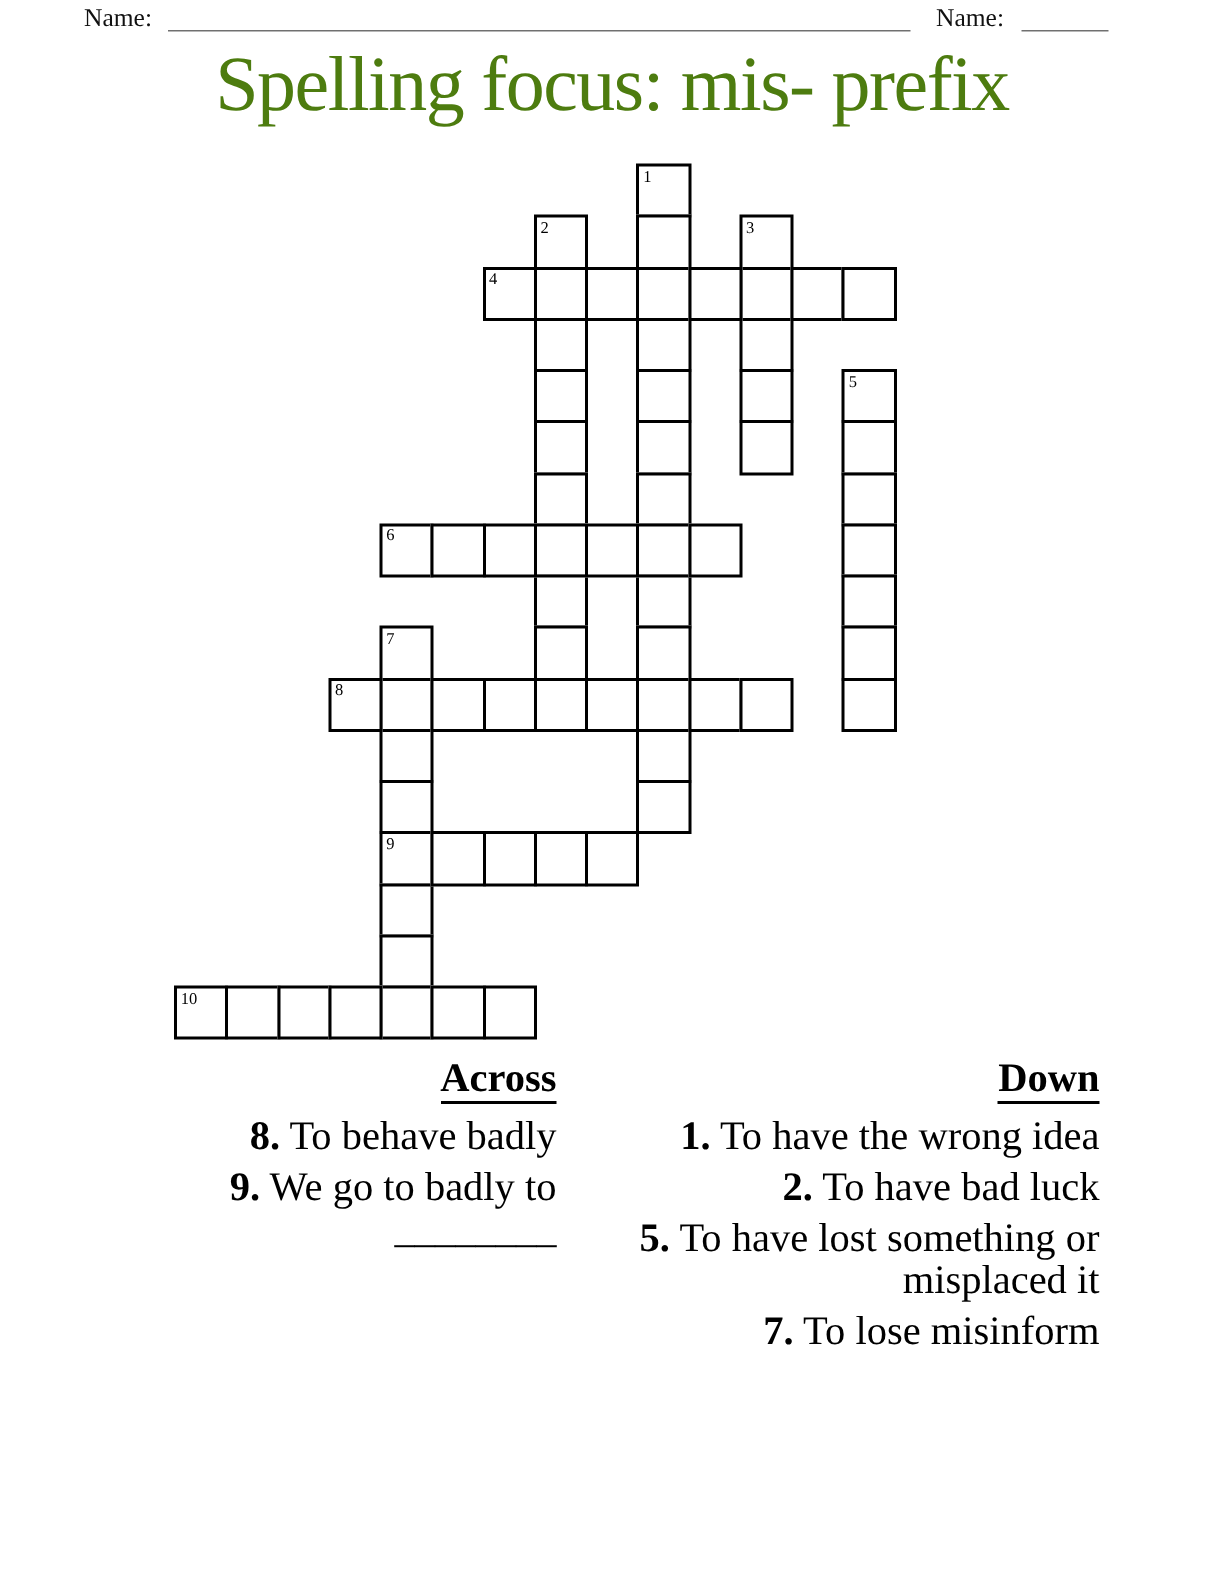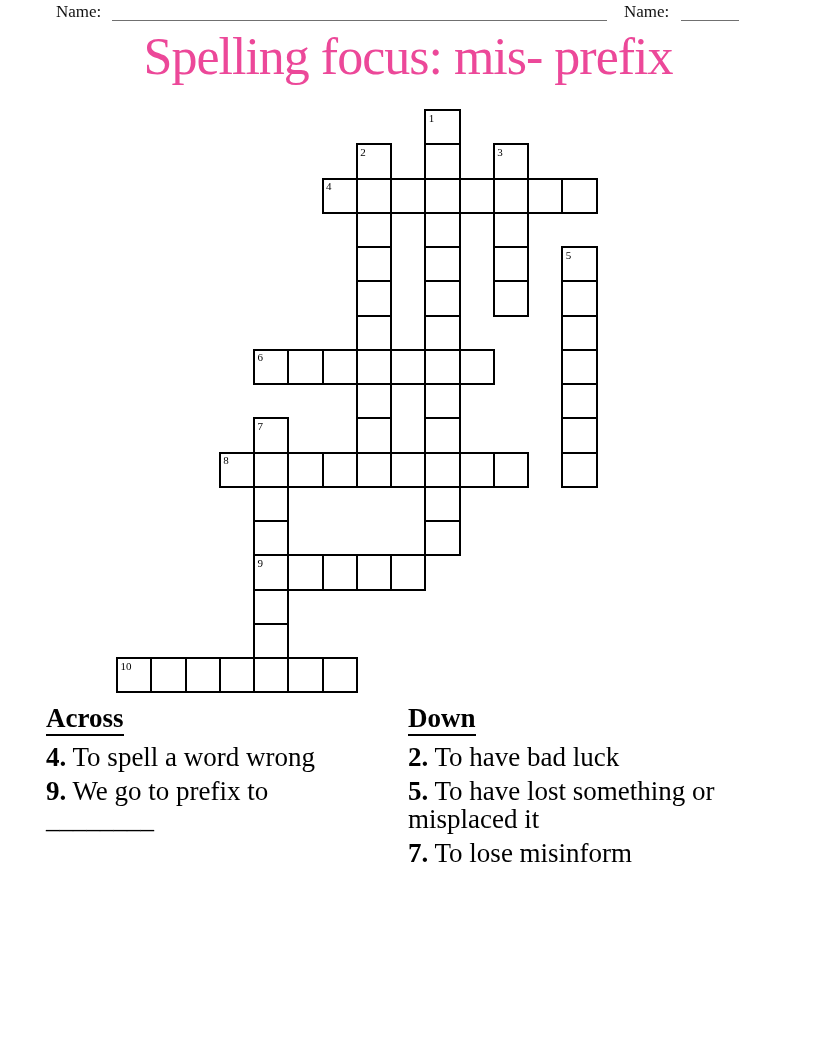--- a/index.html
+++ b/index.html
@@ -17,41 +17,41 @@
   .name-label { left: 56px; top: 2px; }
   .name-blank { left: 112px; top: 0; width: 495px; }
   .date-label { left: 624px; top: 2px; }
   .date-blank { left: 681px; top: 0; width: 58px; }
 
   
   .title {
     position: absolute; left: 0; top: 26px; width: 816px;
     margin: 0; text-align: center;
     font-size: 52px; font-weight: normal; line-height: 1.2;
-    letter-spacing: -1px; color: #ec4899;
+    letter-spacing: -1px; color: #4d7c0f;
   }
 
   
   .grid-layer { position: absolute; inset: 0; }
   .cell {
     position: absolute;
     width: 36.25px; height: 36.25px;
     box-sizing: border-box;
     border: 2px solid #000;
     background: #fff;
   }
   .cell-num {
     display: block;
     font-size: 11px; line-height: 11px;
     padding: 1.5px 0 0 2.5px;
     color: #000;
   }
 
   
-  .clues-col { position: absolute; width: 325px; }
+  .clues-col { position: absolute; width: 325px; text-align: right; }
   .across-col { left: 46px;  top: 704px; }
   .down-col   { left: 408px; top: 704px; }
   .clues-header {
     display: inline-block;
     font-size: 27px; font-weight: bold; line-height: 29px;
     border-bottom: 2.5px solid #000; padding-bottom: 1px;
     margin-bottom: 7px; color: #000;
   }
   .clue { font-size: 27px; line-height: 28px; margin-bottom: 6px; color: #000; }
   .clue-num { font-weight: bold; }
@@ -156,27 +156,28 @@
       <div class="cell" style="left: 150.25px; top: 657px;"></div>
       <div class="cell" style="left: 184.5px; top: 657px;"></div>
       <div class="cell" style="left: 218.75px; top: 657px;"></div>
       <div class="cell" style="left: 287.25px; top: 657px;"></div>
       <div class="cell" style="left: 321.5px; top: 657px;"></div>
     </div>
 
   <div class="clues-col across-col">
     <div class="clues-header">Across</div>
     <div>
-        <div class="clue"><b class="clue-num">4.</b><span> To spell a word wrong</span></div>
-        <div class="clue"><b class="clue-num">9.</b><span> We go to prefix to ________</span></div>
+        <div class="clue"><b class="clue-num">8.</b><span> To behave badly</span></div>
+        <div class="clue"><b class="clue-num">9.</b><span> We go to badly to ________</span></div>
       </div>
   </div>
 
   <div class="clues-col down-col">
     <div class="clues-header">Down</div>
     <div>
+        <div class="clue"><b class="clue-num">1.</b><span> To have the wrong idea</span></div>
         <div class="clue"><b class="clue-num">2.</b><span> To have bad luck</span></div>
         <div class="clue"><b class="clue-num">5.</b><span> To have lost something or misplaced it</span></div>
         <div class="clue"><b class="clue-num">7.</b><span> To lose misinform</span></div>
       </div>
   </div>
 
 </div>
 
 </body></html>

